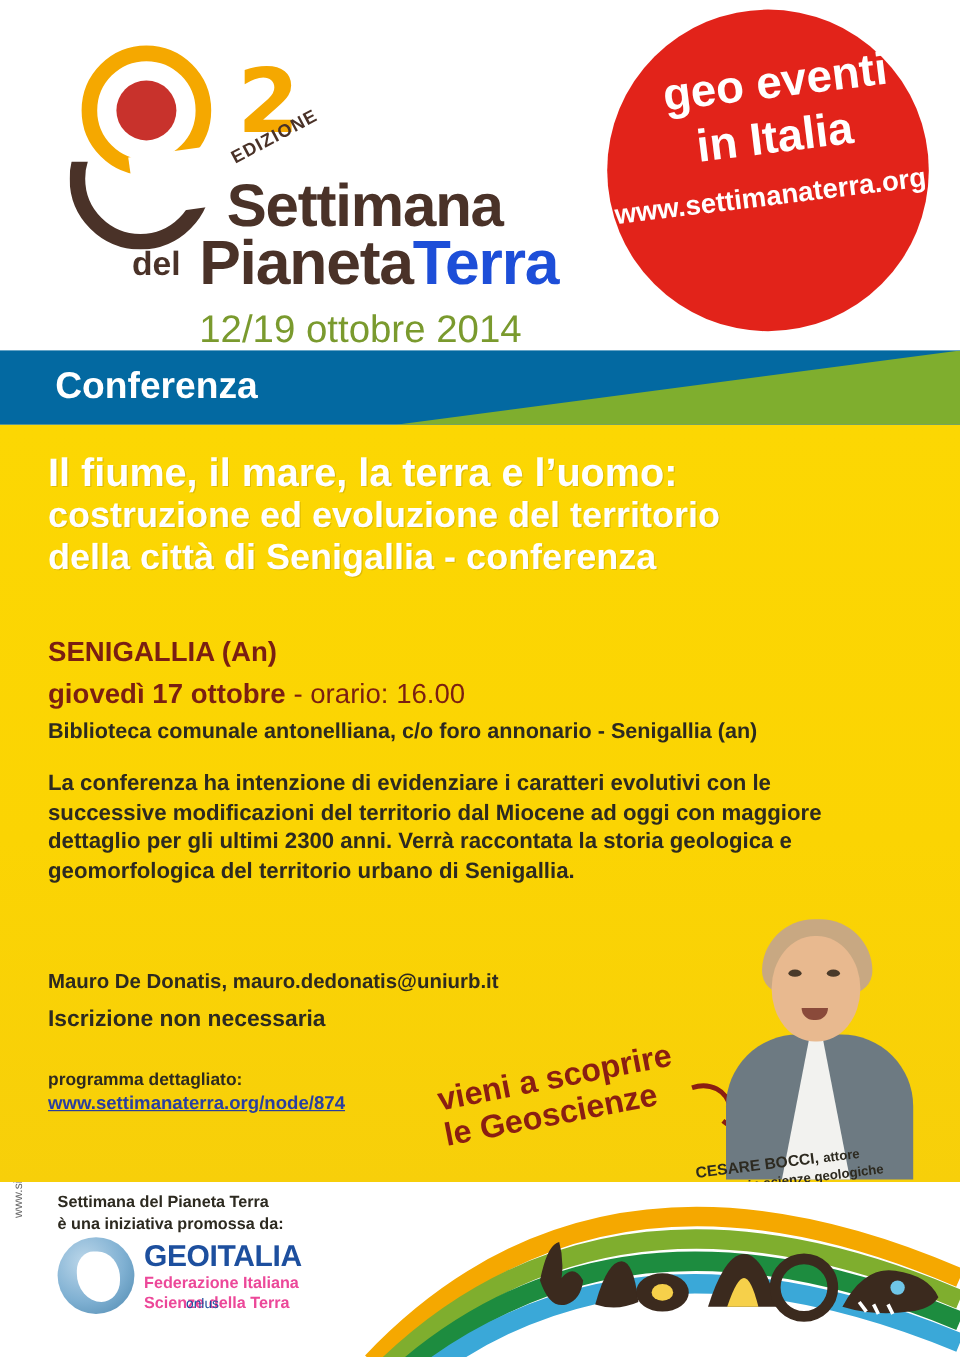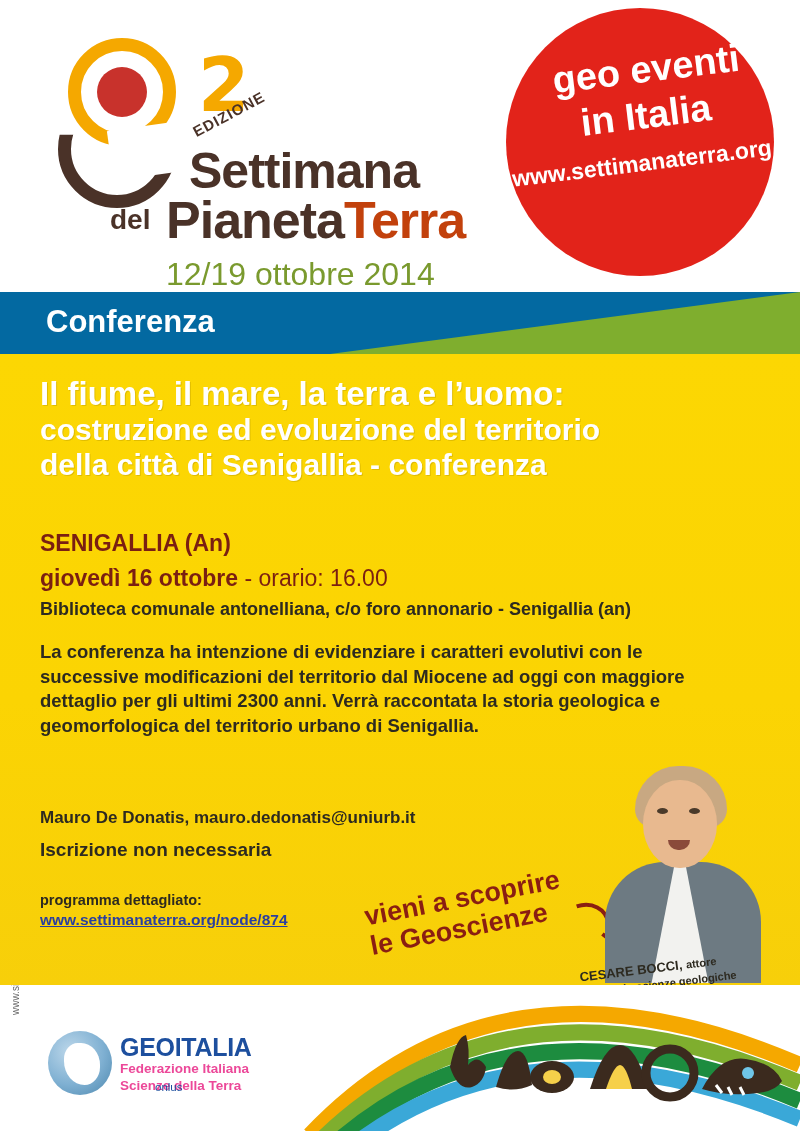--- a/index.html
+++ b/index.html
@@ -100,21 +100,21 @@
   }
   .logo-pianeta {
     position: absolute;
     left: 118px; top: 164px;
     font-size: 52px; font-weight: bold;
     color: #4a3228;
     line-height: 1;
     letter-spacing: -1px;
   }
   .logo-terra {
-    color: #c2410c;
+    color: #1d4ed8;
   }
   .logo-dates {
     position: absolute;
     left: 118px; top: 228px;
     font-size: 32px;
     color: #7a9a2e;
     line-height: 1;
   }
 
   
@@ -433,21 +433,21 @@
 
   <div class="yellow">
 
     <div class="title-block">
       <div class="title-1">Il fiume, il mare, la terra e l’uomo:</div>
       <div class="title-2">costruzione ed evoluzione del territorio</div>
       <div class="title-2">della città di Senigallia - conferenza</div>
     </div>
 
     <div class="place">SENIGALLIA (An)</div>
-    <div class="when"><b>giovedì 16 ottobre</b> <span>- orario: 16.00</span></div>
+    <div class="when"><b>giovedì 17 ottobre</b> <span>- orario: 16.00</span></div>
     <div class="venue">Biblioteca comunale antonelliana, c/o foro annonario - Senigallia (an)</div>
     <div class="desc">La conferenza ha intenzione di evidenziare i caratteri evolutivi con le successive modificazioni del territorio dal Miocene ad oggi con maggiore dettaglio per gli ultimi 2300 anni. Verrà raccontata la storia geologica e geomorfologica del territorio urbano di Senigallia.</div>
 
     <div class="info-line-1">Mauro De Donatis, mauro.dedonatis@uniurb.it</div>
     <div class="info-line-2">Iscrizione non necessaria</div>
 
     <div class="prog-label">programma dettagliato:</div>
     <div class="prog-link">www.settimanaterra.org/node/874</div>
 
     <div class="slogan">
@@ -492,20 +492,24 @@
         <ellipse cx="122" cy="74" rx="9" ry="7" fill="#f6d04a"></ellipse>
         <path d="M160 86 q14 -44 30 -44 q16 0 28 44z" fill="#3b2a1e"></path>
         <path d="M176 86 q8 -24 14 -24 q6 0 12 24z" fill="#f6d04a"></path>
         <circle cx="240" cy="70" r="24" fill="none" stroke="#3b2a1e" stroke-width="9"></circle>
         <path d="M272 86 q18 -34 44 -30 q28 4 36 22 q-6 10 -24 12 q-30 4 -56 -4z" fill="#3b2a1e"></path>
         <circle cx="318" cy="70" r="6" fill="#6fc6e8"></circle>
         <path d="M286 82 l6 8 M298 84 l4 8 M310 84 l4 8" stroke="#ffffff" stroke-width="3"></path>
       </svg>
     </div>
 
+    <div class="footer-promossa">
+      <div>Settimana del Pianeta Terra</div>
+      <div>è una iniziativa promossa da:</div>
+    </div>
 
     <div class="geo-globe">
       <div class="globe-land"></div>
     </div>
     <div class="geo-name">GEOITALIA</div>
     <div class="geo-sub">
       <div>Federazione Italiana</div>
       <div>Scienze della Terra</div>
     </div>
     <div class="geo-onlus">onlus</div>

